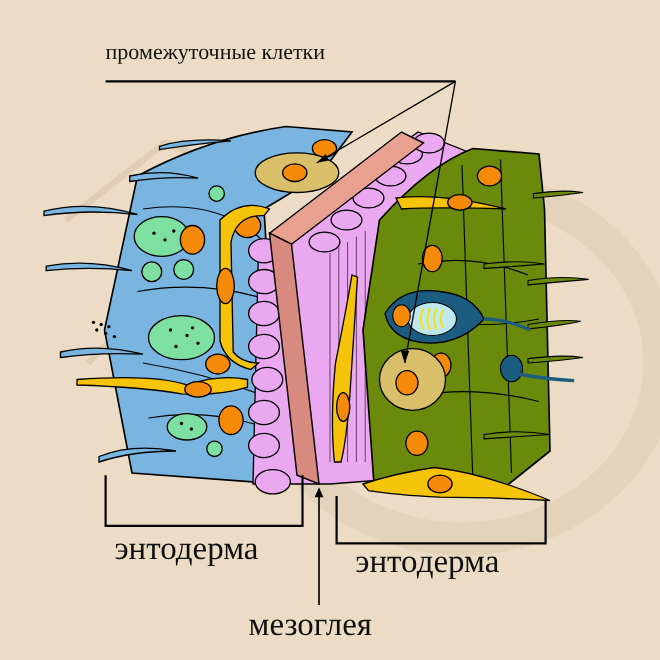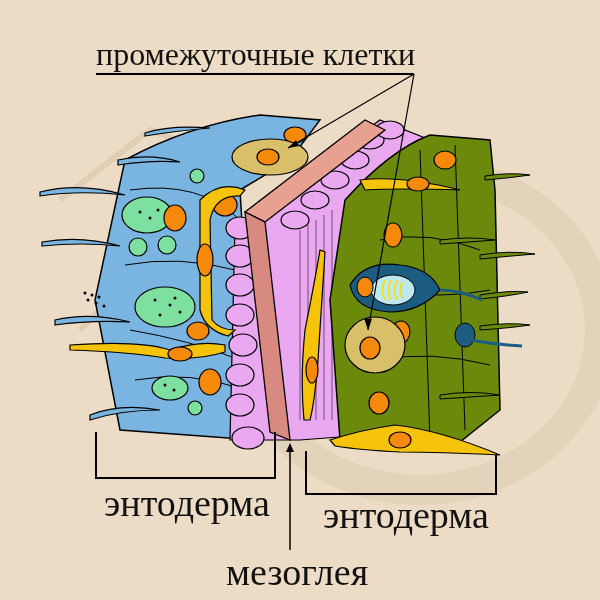--- a/index.html
+++ b/index.html
@@ -1,20 +1,20 @@
 <!DOCTYPE html>
 <html><head>
 <meta charset="utf-8">
 <style>
   html, body { margin:0; padding:0; }
   body { width:600px; height:600px; background:#ecdcc5; position:relative; overflow:hidden;
          font-family:"Liberation Serif","DejaVu Serif",serif; }
   .stage { position:absolute; left:0; top:0; width:600px; height:600px; }
-  .label { position:absolute; color:#111; font-size:38px; line-height:1; white-space:nowrap; }
-  #lbl-top { left:96px; top:38px; font-size:32px; }
+  .label { position:absolute; color:#111; font-size:30px; line-height:1; white-space:nowrap; }
+  #lbl-top { left:96px; top:38px; font-size:20px; }
   #lbl-ento { left:104px; top:484px; }
   #lbl-ecto { left:323px; top:496px; }
   #lbl-meso { left:226px; top:553px; }
   svg { position:absolute; left:0; top:0; }
 </style>
 </head>
 <body>
 
 <div class="stage">
 <svg width="600" height="600" viewBox="0 0 600 600">

